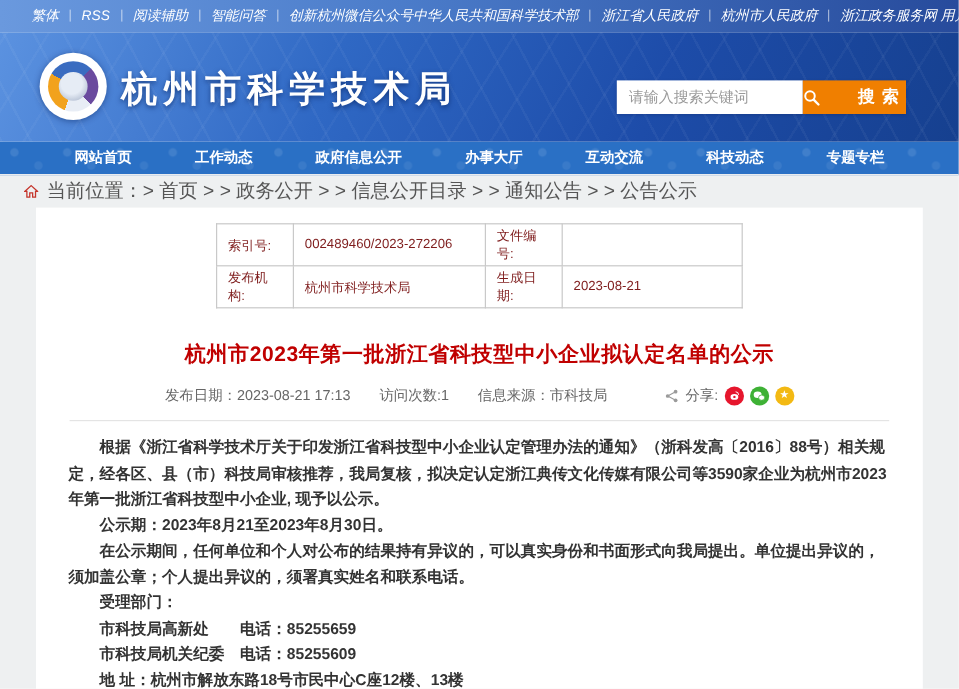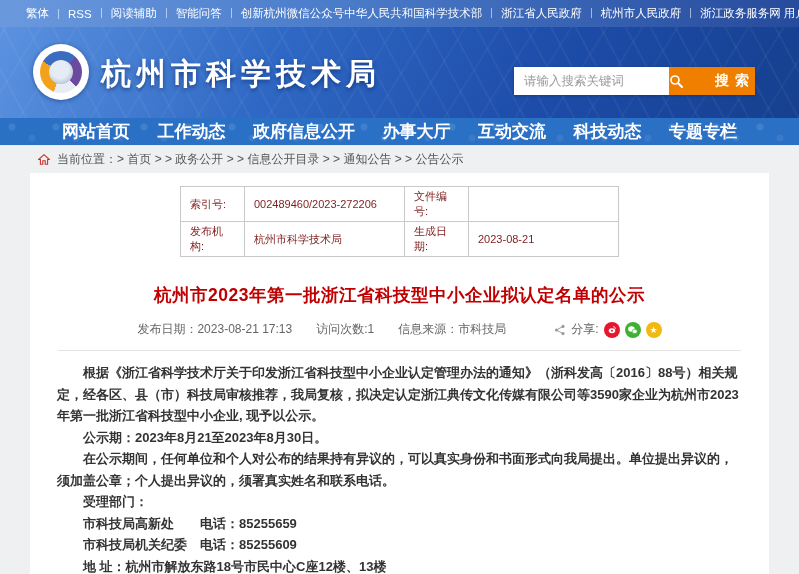--- a/index.html
+++ b/index.html
@@ -7,21 +7,21 @@
   body {
     font-family: "Liberation Sans", "DejaVu Sans", sans-serif;
     background: #eef0f1;
   }
   
   .topbar {
     height: 27px;
     background: linear-gradient(to right, #6a99de 0%, #4b7cca 42%, #274b9c 100%);
     display: flex; justify-content: space-between; align-items: center;
     padding: 0 14px 0 26px;
-    font-size: 11.5px; color: #fff;
+    font-size: 11.5px; color: #fff; font-style: italic;
   }
   .tgroup { display: flex; align-items: center; white-space: nowrap; }
   .tlink { cursor: pointer; }
   .tlink + .tlink::before {
     content: ""; display: inline-block; width: 1px; height: 10px;
     background: rgba(255,255,255,.55); margin: 0 9px; vertical-align: -1px;
   }
   
   .banner {
     position: relative; height: 91px; overflow: hidden;
@@ -70,27 +70,27 @@
     background-color: #2a70c5;
     background-image:
       radial-gradient(circle at 12px 9px, rgba(255,255,255,.10) 3px, transparent 4px),
       radial-gradient(circle at 32px 20px, rgba(255,255,255,.07) 3px, transparent 4px);
     background-size: 44px 27px;
     display: flex; align-items: center; justify-content: space-between;
     padding: 0 62px;
     border-bottom: 1px solid #e9ebee;
   }
   .nav-item {
-    color: #fff; font-size: 17px; font-weight: bold;
+    color: #fff; font-size: 12px; font-weight: bold;
     cursor: pointer; white-space: nowrap;
   }
   
   .breadcrumb {
     height: 27px; display: flex; align-items: center;
-    padding-left: 38px; font-size: 12px; color: #555;
+    padding-left: 20px; font-size: 16px; color: #555;
   }
   .bc-home { margin-right: 7px; display: inline-flex; }
   .bc-label { color: #555; }
   .bc-trail { color: #555; cursor: pointer; }
   
   .card {
     margin: 0 30px; background: #fff;
     padding: 8px 27px 30px; min-height: 420px;
   }
   .info-table { border-collapse: collapse; margin: 5px auto 0; font-size: 11px; color: #7f1d1d; }

